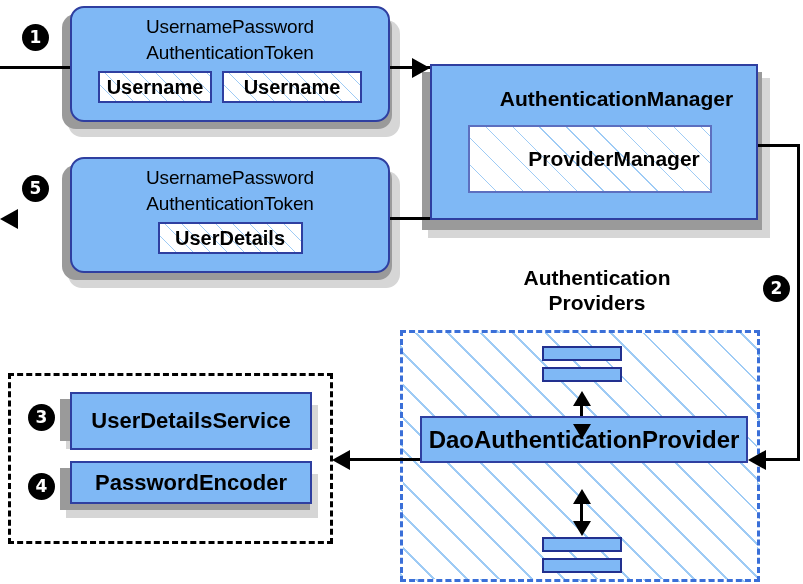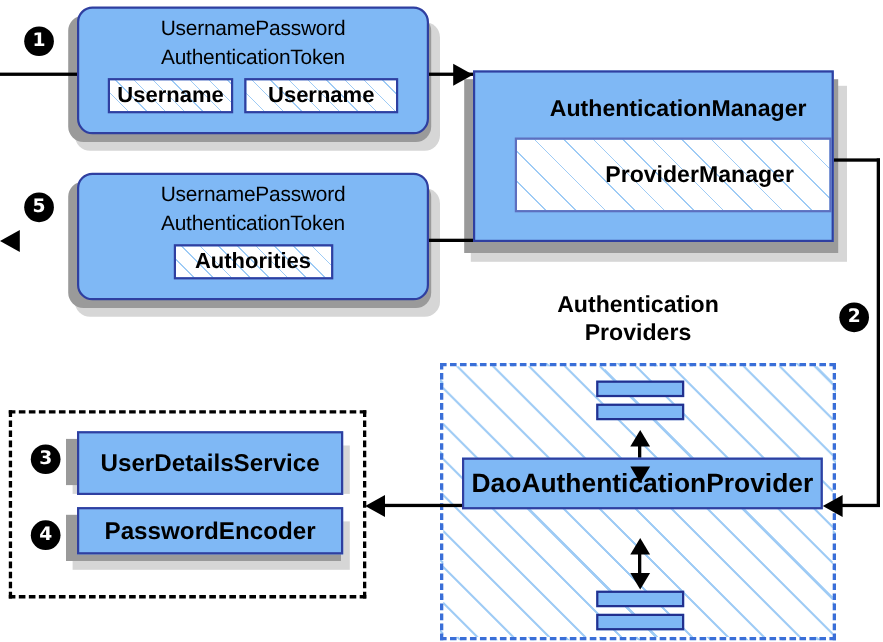--- a/index.html
+++ b/index.html
@@ -248,35 +248,35 @@
     </div>
     <div class="token-fields">
       <div class="field-box" style="width:114px;">Username</div>
       <div class="field-box" style="width:140px;">Username</div>
     </div>
   </div>
 
   <div class="rect-box" style="left:430px; top:64px; width:328px; height:156px; display:block;">
     <div class="rect-title" style="top:21px;margin-left:45px;">AuthenticationManager</div>
   </div>
-  <div class="hatch-panel" style="left:468px; top:125px; width:288px; height:68px;padding-left:48px;">ProviderManager</div>
+  <div class="hatch-panel" style="left:468px; top:125px; width:244px; height:68px;padding-left:48px;">ProviderManager</div>
 
   <div class="badge" style="left:22px; top:175px;">5</div>
 
   <div class="token-box" style="left:70px; top:157px; width:320px; height:116px;">
     <div class="token-title">
       <div>UsernamePassword</div>
       <div>AuthenticationToken</div>
     </div>
     <div class="token-fields">
-      <div class="field-box" style="width:145px;">Authorities</div>
+      <div class="field-box" style="width:145px;">UserDetails</div>
     </div>
   </div>
 
-  <div class="section-title" style="left:430px; top:265px; width:300px;">
+  <div class="section-title" style="left:447px; top:265px; width:300px;">
     <div>Authentication</div>
     <div>Providers</div>
   </div>
 
   <div class="badge" style="left:763px; top:275px;">2</div>
 
   <div class="dashed-box-blue" style="left:400px; top:330px; width:360px; height:252px;"></div>
 
   <div class="mini-bar" style="left:542px; top:346px; width:80px; height:15px;"></div>
   <div class="mini-bar" style="left:542px; top:367px; width:80px; height:15px;"></div>

